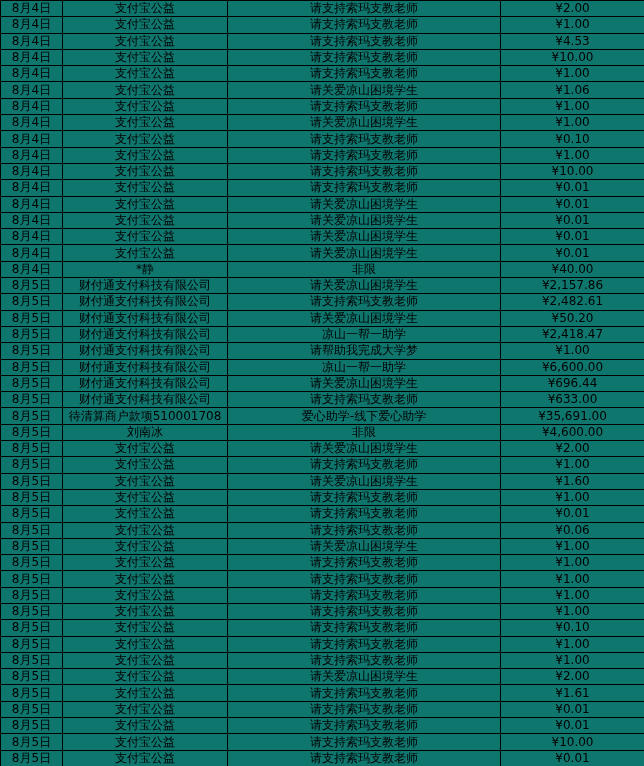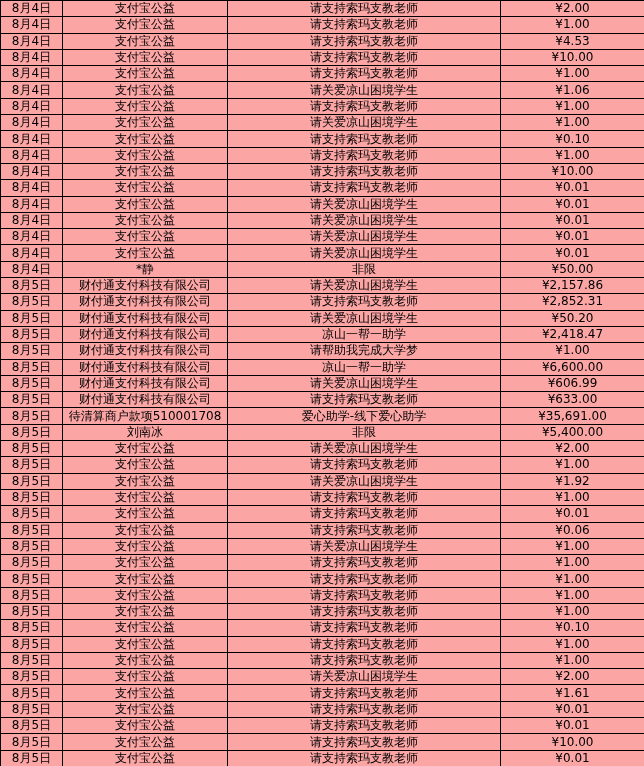--- a/index.html
+++ b/index.html
@@ -4,21 +4,21 @@
 <style>
   html, body {
     margin: 0;
     padding: 0;
     background: #ffffff;
   }
   .sheet {
     width: 644px;
     height: 766px;
     overflow: hidden;
-    background: #fca5a5;
+    background: #0f766e;
   }
   table.grid {
     border-collapse: collapse;
     table-layout: fixed;
     width: 644px;
   }
   table.grid td {
     border: 1px solid #000000;
     padding: 0 2px;
     height: 15.3px;
@@ -157,35 +157,35 @@
     <td>8月4日</td>
     <td>支付宝公益</td>
     <td>请关爱凉山困境学生</td>
     <td>¥0.01</td>
   </tr>
 
   <tr>
     <td>8月4日</td>
     <td>*静</td>
     <td>非限</td>
-    <td>¥50.00</td>
+    <td>¥40.00</td>
   </tr>
 
   <tr>
     <td>8月5日</td>
     <td>财付通支付科技有限公司</td>
     <td>请关爱凉山困境学生</td>
     <td>¥2,157.86</td>
   </tr>
 
   <tr>
     <td>8月5日</td>
     <td>财付通支付科技有限公司</td>
     <td>请支持索玛支教老师</td>
-    <td>¥2,852.31</td>
+    <td>¥2,482.61</td>
   </tr>
 
   <tr>
     <td>8月5日</td>
     <td>财付通支付科技有限公司</td>
     <td>请关爱凉山困境学生</td>
     <td>¥50.20</td>
   </tr>
 
   <tr>
@@ -206,63 +206,63 @@
     <td>8月5日</td>
     <td>财付通支付科技有限公司</td>
     <td>凉山一帮一助学</td>
     <td>¥6,600.00</td>
   </tr>
 
   <tr>
     <td>8月5日</td>
     <td>财付通支付科技有限公司</td>
     <td>请关爱凉山困境学生</td>
-    <td>¥606.99</td>
+    <td>¥696.44</td>
   </tr>
 
   <tr>
     <td>8月5日</td>
     <td>财付通支付科技有限公司</td>
     <td>请支持索玛支教老师</td>
     <td>¥633.00</td>
   </tr>
 
   <tr>
     <td>8月5日</td>
     <td>待清算商户款项510001708</td>
     <td>爱心助学-线下爱心助学</td>
     <td>¥35,691.00</td>
   </tr>
 
   <tr>
     <td>8月5日</td>
     <td>刘南冰</td>
     <td>非限</td>
-    <td>¥5,400.00</td>
+    <td>¥4,600.00</td>
   </tr>
 
   <tr>
     <td>8月5日</td>
     <td>支付宝公益</td>
     <td>请关爱凉山困境学生</td>
     <td>¥2.00</td>
   </tr>
 
   <tr>
     <td>8月5日</td>
     <td>支付宝公益</td>
     <td>请支持索玛支教老师</td>
     <td>¥1.00</td>
   </tr>
 
   <tr>
     <td>8月5日</td>
     <td>支付宝公益</td>
     <td>请关爱凉山困境学生</td>
-    <td>¥1.92</td>
+    <td>¥1.60</td>
   </tr>
 
   <tr>
     <td>8月5日</td>
     <td>支付宝公益</td>
     <td>请支持索玛支教老师</td>
     <td>¥1.00</td>
   </tr>
 
   <tr>

